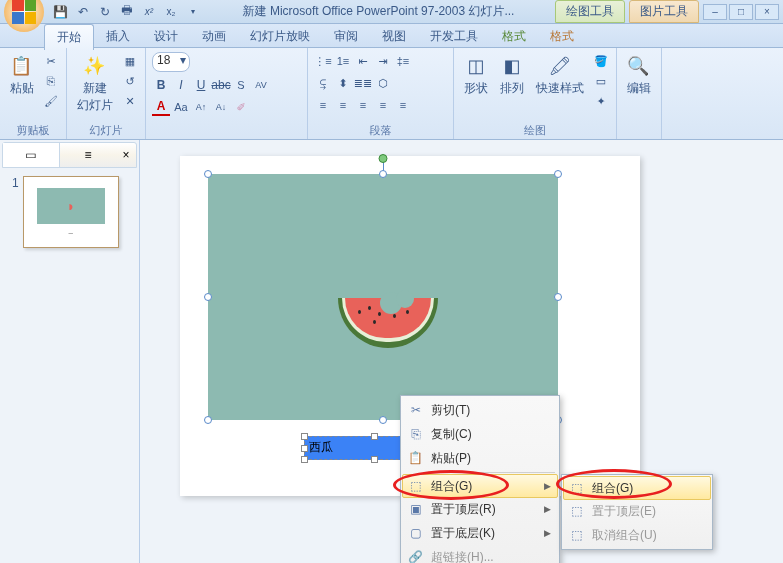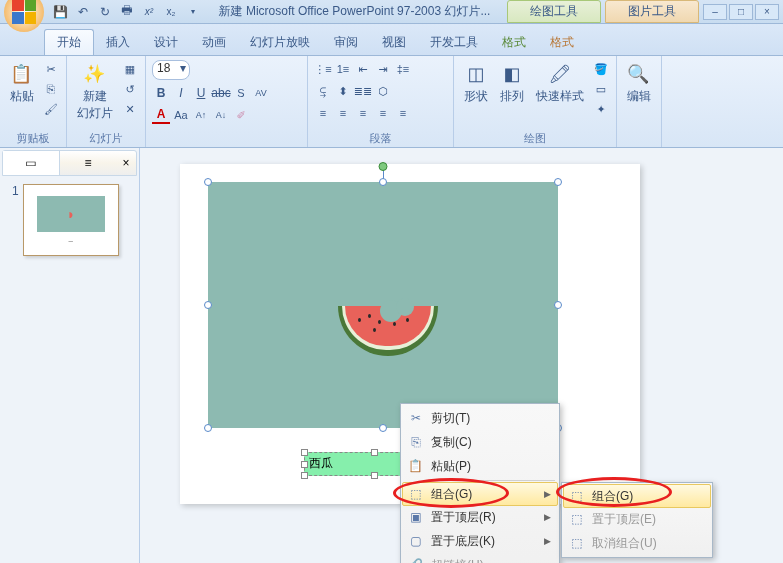--- a/index.html
+++ b/index.html
@@ -8,27 +8,27 @@
     
     .title-bar { height: 24px; background: linear-gradient(#d6e5f5, #c8dcf0); display: flex; align-items: center; border-bottom: 1px solid #9db8d8; }
     .office-btn { width: 40px; height: 40px; border-radius: 50%; background: radial-gradient(#fff, #f0a030); margin: 2px 4px; position: relative; z-index: 10; display: flex; align-items: center; justify-content: center; }
     .office-logo { width: 24px; height: 24px; display: grid; grid-template: 1fr 1fr / 1fr 1fr; gap: 1px; }
     .office-logo span:nth-child(1){background:#e8432e;} .office-logo span:nth-child(2){background:#5aa42a;}
     .office-logo span:nth-child(3){background:#3b78cc;} .office-logo span:nth-child(4){background:#f3b200;}
     .qat { display: flex; gap: 4px; margin-left: 4px; align-items: center; }
     .qat-btn { width: 18px; height: 18px; display: flex; align-items: center; justify-content: center; color:#3b5a88; }
     .title-text { flex: 1; text-align: center; color: #3b5a88; font-size: 12px; }
     .tool-tabs { display: flex; gap: 4px; margin-right: 4px; }
-    .tool-tab { background: linear-gradient(#e8f0d8, #d8e8c0); border: 1px solid #a8c878; padding: 2px 22px; color: #3b5a88; border-radius: 3px 3px 0 0; }
+    .tool-tab { background: linear-gradient(#e8f0d8, #d8e8c0); border: 1px solid #a8c878; padding: 2px 10px; color: #3b5a88; border-radius: 3px 3px 0 0; }
     .tool-tab.pic { background: linear-gradient(#f8e8d0,#f0d8b0); border-color:#d8b878; }
     .win-controls { display: flex; gap: 2px; margin-right: 4px; }
     .win-btn { width: 24px; height: 16px; background: #d8e8f8; border: 1px solid #9db8d8; display:flex;align-items:center;justify-content:center;color:#3b5a88;font-size:10px; }
     
     
-    .ribbon-tabs { height: 32px; background: linear-gradient(#dbe8f8,#cfe0f4); display: flex; align-items: flex-end; padding-left: 44px; border-bottom: 1px solid #9db8d8; }
+    .ribbon-tabs { height: 24px; background: linear-gradient(#dbe8f8,#cfe0f4); display: flex; align-items: flex-start; padding-left: 44px; border-bottom: 1px solid #9db8d8; }
     .rtab { padding: 4px 12px; color: #3b5a88; cursor: pointer; }
     .rtab.active { background: linear-gradient(#f8fbff,#eaf2fc); border: 1px solid #9db8d8; border-bottom: none; border-radius: 3px 3px 0 0; }
     .rtab.ctx { color: #5a8a3a; }
     .rtab.ctx2 { color: #b87838; }
     
     
     .ribbon { height: 92px; background: linear-gradient(#eaf2fc,#d8e6f6); display: flex; border-bottom: 1px solid #9db8d8; }
     .rgroup { border-right: 1px solid #b8cde8; padding: 4px 6px 2px; display: flex; flex-direction: column; }
     .rgroup-body { flex: 1; display: flex; gap: 4px; align-items: flex-start; }
     .rgroup-label { text-align: center; color: #5a78a8; font-size: 11px; height: 14px; }
@@ -50,21 +50,21 @@
     .thumb-num { float:left; color:#3b5a88; margin-right:4px; }
     .thumb-slide { width: 96px; height: 72px; background: #fff; border: 1px solid #b89868; display:flex;flex-direction:column;align-items:center;justify-content:center;gap:4px; box-shadow: 2px 2px 3px rgba(0,0,0,0.15); }
     .thumb-img { width: 68px; height: 36px; background: #8dbab1; display:flex;align-items:center;justify-content:center; }
     
     .canvas { flex: 1; position: relative; background: #eef3f9; }
     .slide-area { position: absolute; left: 40px; top: 16px; width: 460px; height: 340px; background: #fff; box-shadow: 2px 2px 6px rgba(0,0,0,0.2); }
     .sel-img { position: absolute; left: 28px; top: 18px; width: 350px; height: 246px; background: #8dbab1; }
     .sel-handle { position:absolute; width:8px; height:8px; background:#fff; border:1px solid #5a8aca; border-radius:50%; }
     .rot-handle { position:absolute; width:9px;height:9px;background:#7ec97e;border:1px solid #3a8a3a;border-radius:50%; left:50%; top:-20px; transform:translateX(-50%); }
     .rot-line{position:absolute;left:50%;top:-13px;width:1px;height:13px;background:#5a8aca;}
-    .textbox { position: absolute; left: 124px; top: 288px; width: 140px; height: 24px; border: 1px dashed #888; background:#86efac; padding: 2px 4px; }
+    .textbox { position: absolute; left: 124px; top: 280px; width: 140px; height: 24px; border: 1px dashed #888; background:#3b82f6; padding: 2px 4px; }
     .tb-handle { position:absolute;width:7px;height:7px;background:#fff;border:1px solid #888; }
     
     
     .melon { position:absolute; left:130px; top:118px; width:100px; height:60px; }
     .melon-rind { position:absolute;width:100px;height:50px;top:6px;border-radius:0 0 60px 60px;background:#4a7838; }
     .melon-white { position:absolute;width:92px;height:44px;top:6px;left:4px;border-radius:0 0 55px 55px;background:#e8f0d8; }
     .melon-red { position:absolute;width:86px;height:40px;top:6px;left:7px;border-radius:0 0 50px 50px;background:#e8625a; }
     .bite { position:absolute;width:22px;height:22px;border-radius:50%;background:#8dbab1;top:0;left:42px; }
     .bite2 { position:absolute;width:18px;height:18px;border-radius:50%;background:#8dbab1;top:-2px;left:58px; }
     .seed{position:absolute;width:3px;height:4px;background:#2a2a2a;border-radius:50%;}

